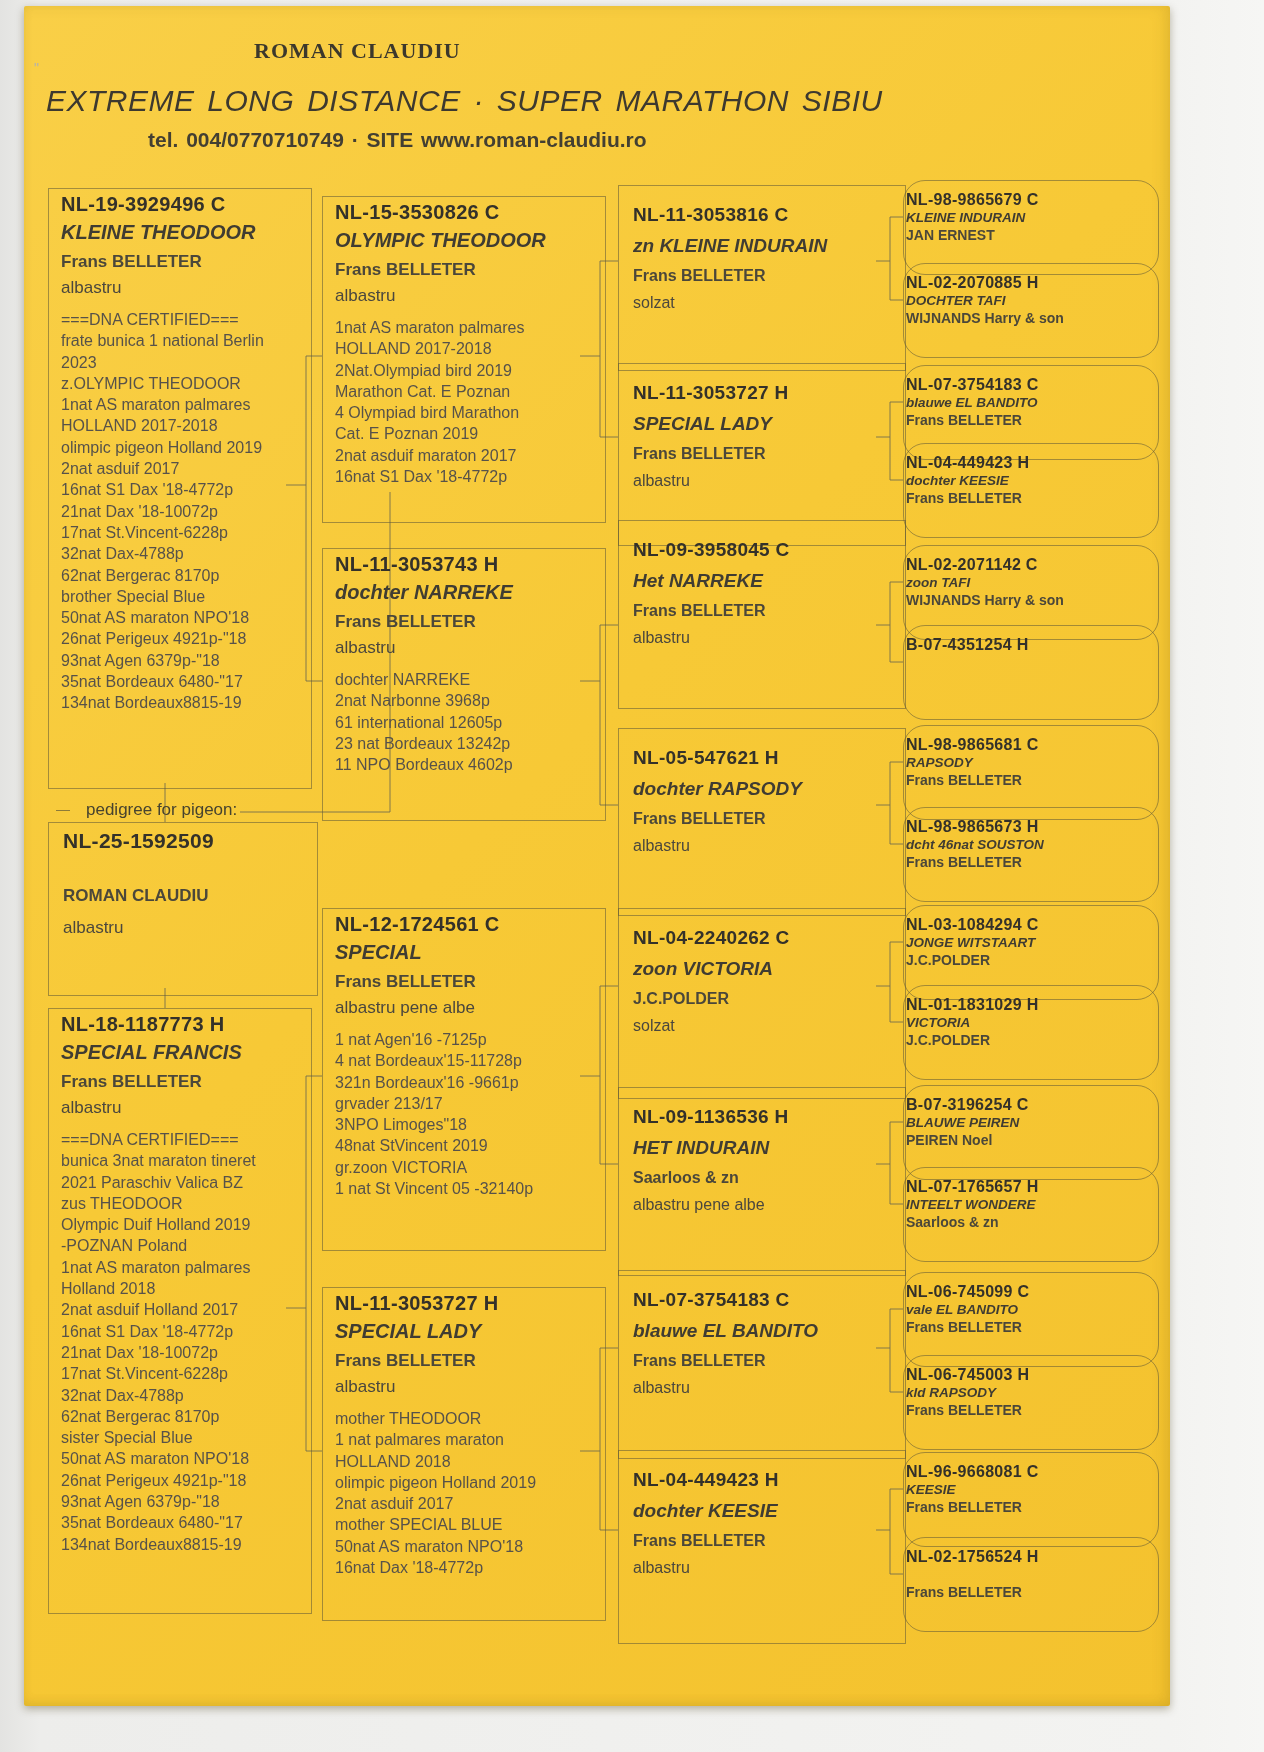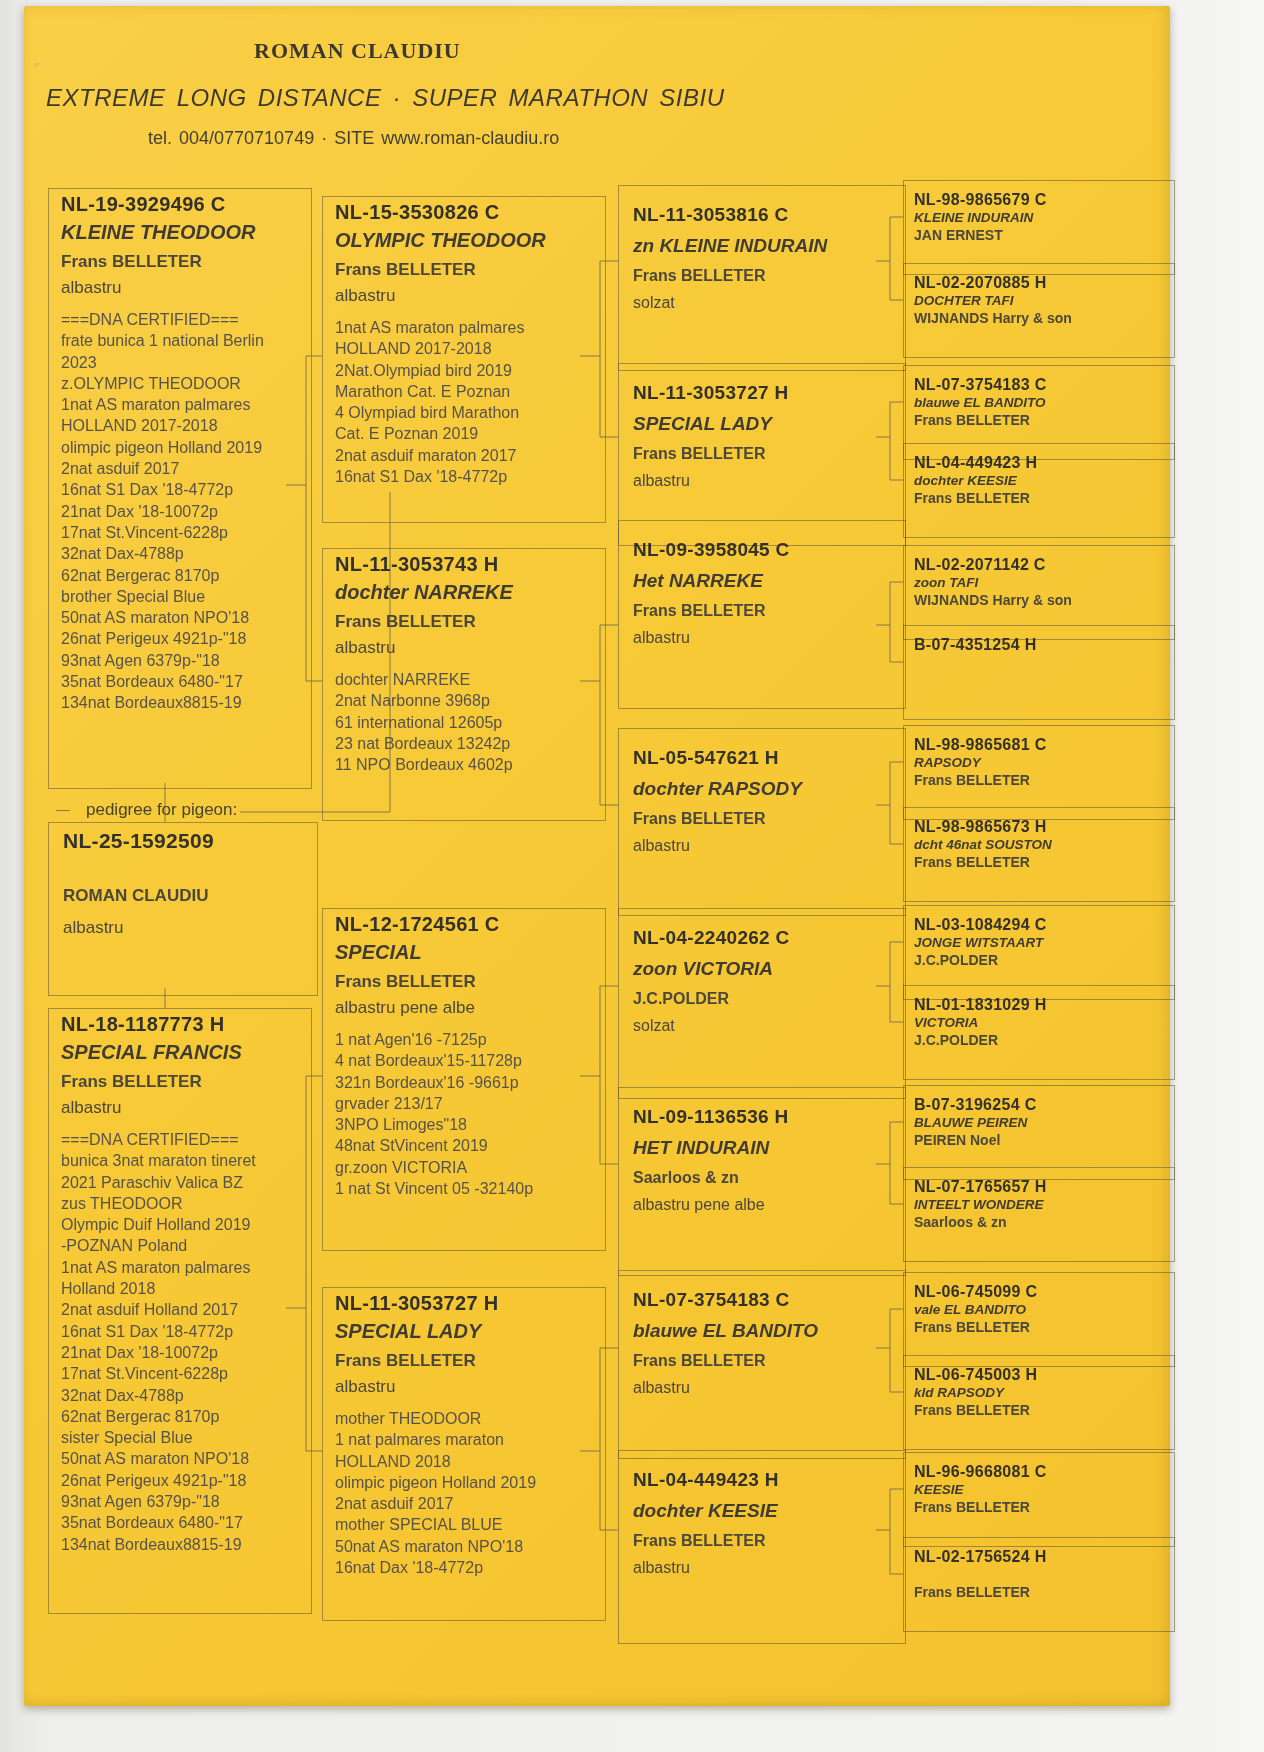--- a/index.html
+++ b/index.html
@@ -3,39 +3,39 @@
 <meta charset="utf-8">
 <style>
   html,body{margin:0;padding:0;background:#efefed;}
   .stage{position:relative;width:1264px;height:1752px;background:linear-gradient(90deg,#e3e3e1 0,#ededeb 40px,#f3f3f1 1170px,#f6f6f4 100%);overflow:hidden;font-family:"Liberation Sans",sans-serif;}
   .paper{position:absolute;left:24px;top:6px;width:1146px;height:1700px;
     background:linear-gradient(135deg,#f9cf47 0%,#f7c936 45%,#f4c22e 100%);
     box-shadow:0 3px 8px rgba(60,50,10,.35), inset -6px 0 14px rgba(120,95,20,.12), inset 0 -4px 10px rgba(120,95,20,.10);
     border-radius:2px;}
   .abs{position:absolute;}
   .owner{font-family:"Liberation Serif",serif;font-weight:bold;font-size:22px;letter-spacing:1px;color:#3c382c;}
-  .tagline{font-style:italic;font-size:24px;color:#3d392f;letter-spacing:.5px;word-spacing:4px;text-align:right;}
-  .contact{font-weight:normal;font-size:18px;color:#433f32;word-spacing:2px;}
+  .tagline{font-style:italic;font-size:30px;color:#3d392f;letter-spacing:.5px;word-spacing:4px;text-align:right;}
+  .contact{font-weight:bold;font-size:21px;color:#433f32;word-spacing:2px;}
   .bx{position:absolute;border:1px solid rgba(95,88,55,.55);}
   .ring{font-weight:bold;font-size:20px;line-height:26px;color:#34312a;letter-spacing:.3px;}
   .pname{font-weight:bold;font-style:italic;font-size:20px;line-height:30px;color:#403c32;white-space:nowrap;overflow:hidden;margin-bottom:2px;}
   .fan{font-weight:bold;font-size:17px;line-height:26px;color:#4b473a;}
   .pcol{font-size:17px;line-height:26px;color:#4b473e;margin-bottom:8px;}
   .notes{font-size:16px;line-height:21.3px;color:#57524a;white-space:pre-line;}
   .big{padding:2px 12px;}
   .subj{padding:4px 14px;}
   .subj .ring{font-size:21px;line-height:28px;}
   .subj .fan{margin-top:28px;}
   .subj .pcol{margin-top:6px;margin-bottom:0;}
   .mid{padding:16px 14px;}
   .mid .ring{font-size:19px;line-height:26px;margin-bottom:4px;}
   .mid .pname{font-size:19px;line-height:28px;margin-bottom:4px;}
   .mid .fan{font-size:16px;line-height:24px;margin-bottom:4px;}
   .mid .pcol{font-size:16px;line-height:22px;margin-bottom:0;}
-  .sm{padding:9px 10px;}
+  .sm{padding:9px 2px;border-radius:22px;}
   .sm .ring{font-size:16px;line-height:19px;margin-bottom:1px;}
   .sm .pname{font-size:13.5px;line-height:16px;min-height:16px;margin-bottom:1px;font-weight:bold;}
   .sm .fan{font-size:14px;line-height:17px;font-weight:bold;}
   .pedlabel{font-size:17px;color:#47432f;display:flex;align-items:center;gap:16px;}
   .pedlabel .dash{display:inline-block;width:14px;height:0;border-top:1px solid rgba(95,88,55,.7);}
   svg.lines{position:absolute;left:0;top:0;pointer-events:none;}
   .smudge{position:absolute;left:34px;top:60px;color:#b4b2ae;font-size:14px;}
 </style>
 </head>
 <body>

